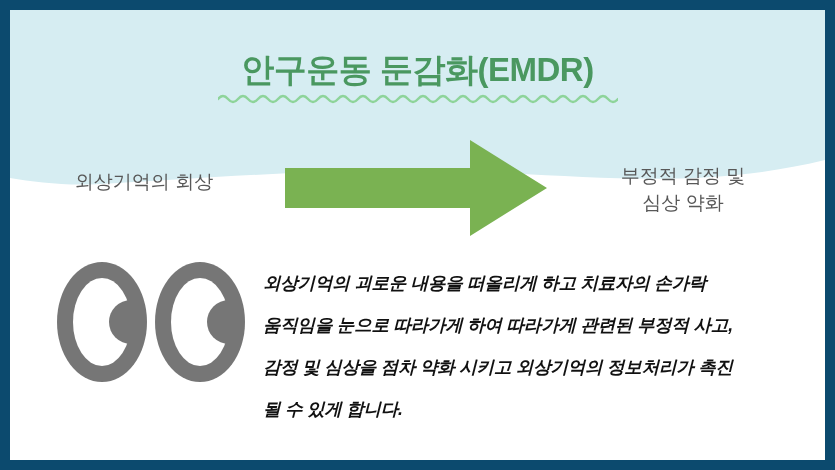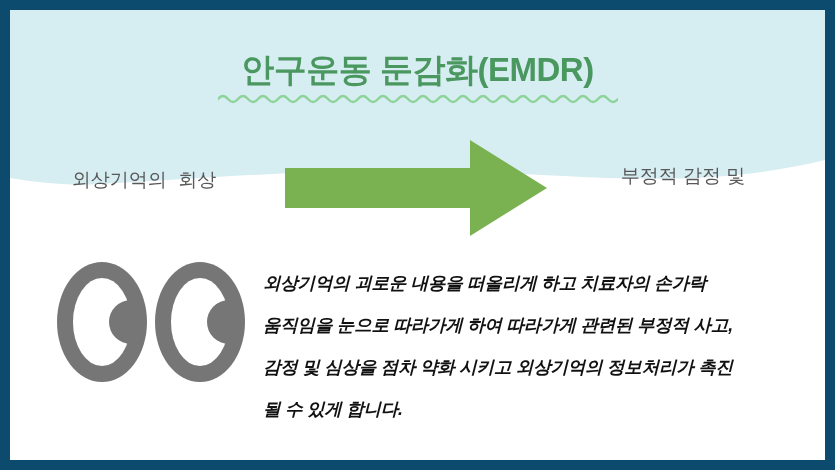--- a/index.html
+++ b/index.html
@@ -77,21 +77,20 @@
     color: #585858;
     font-size: 19px;
     line-height: 27px;
     white-space: nowrap;
   }
   #label-left {
     left: 24px;
     top: 158px;
     width: 220px;
     text-align: center;
-    font-family: Liberation Mono, monospace;
   }
   #label-right {
     left: 558px;
     top: 152px;
     width: 230px;
     text-align: center;
     white-space: normal;
   }
   #label-right .ln { display: block; }
 
@@ -164,20 +163,21 @@
     <div id="label-left" class="mid-label">외상기억의 회상</div>
 
     <div id="arrow">
       <svg viewBox="0 0 280 100" preserveAspectRatio="none">
         <path d="M10,30 L195,30 L195,2 L272,50 L195,98 L195,70 L10,70 Z" fill="#7ab252"></path>
       </svg>
     </div>
 
     <div id="label-right" class="mid-label">
       <span class="ln">부정적 감정 및</span>
+      <span class="ln">심상 약화</span>
     </div>
 
     <div id="eyes">
       <svg viewBox="0 0 200 128">
         <defs>
           <mask id="eyeMaskA">
             <rect x="0" y="0" width="200" height="128" fill="black"></rect>
             <ellipse cx="50" cy="64" rx="45" ry="60" fill="white"></ellipse>
             <ellipse cx="50" cy="64" rx="29" ry="44" fill="black"></ellipse>
           </mask>

